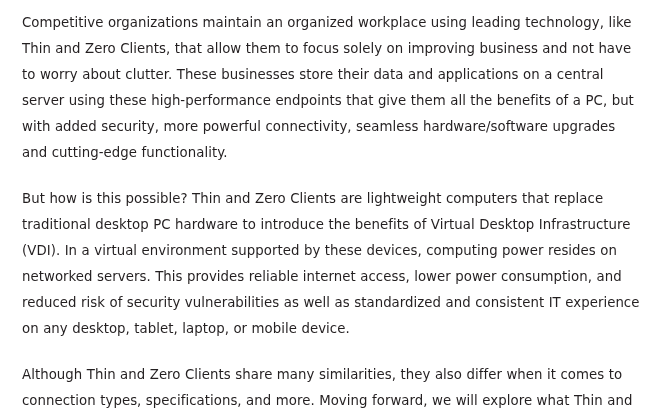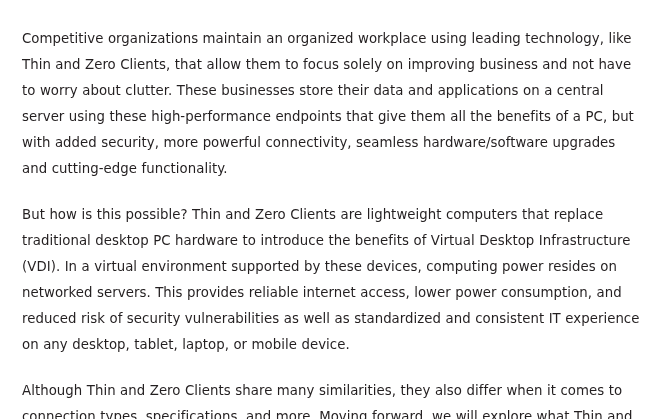--- a/index.html
+++ b/index.html
@@ -10,21 +10,21 @@
   body {
     width: 663px;
     height: 419px;
     overflow: hidden;
     font-family: "DejaVu Sans", sans-serif;
   }
   .page {
     box-sizing: border-box;
     width: 663px;
     height: 419px;
-    padding: 26px 22px 10px 22px;
+    padding: 10px 22px 10px 22px;
     background: #ffffff;
   }
   .article p {
     margin: 0 0 20px 0;
     color: #231f20;
     font-family: "DejaVu Sans", sans-serif;
     font-size: 13.3px;
     line-height: 26px;
     letter-spacing: 0.05px;
     text-align: left;

